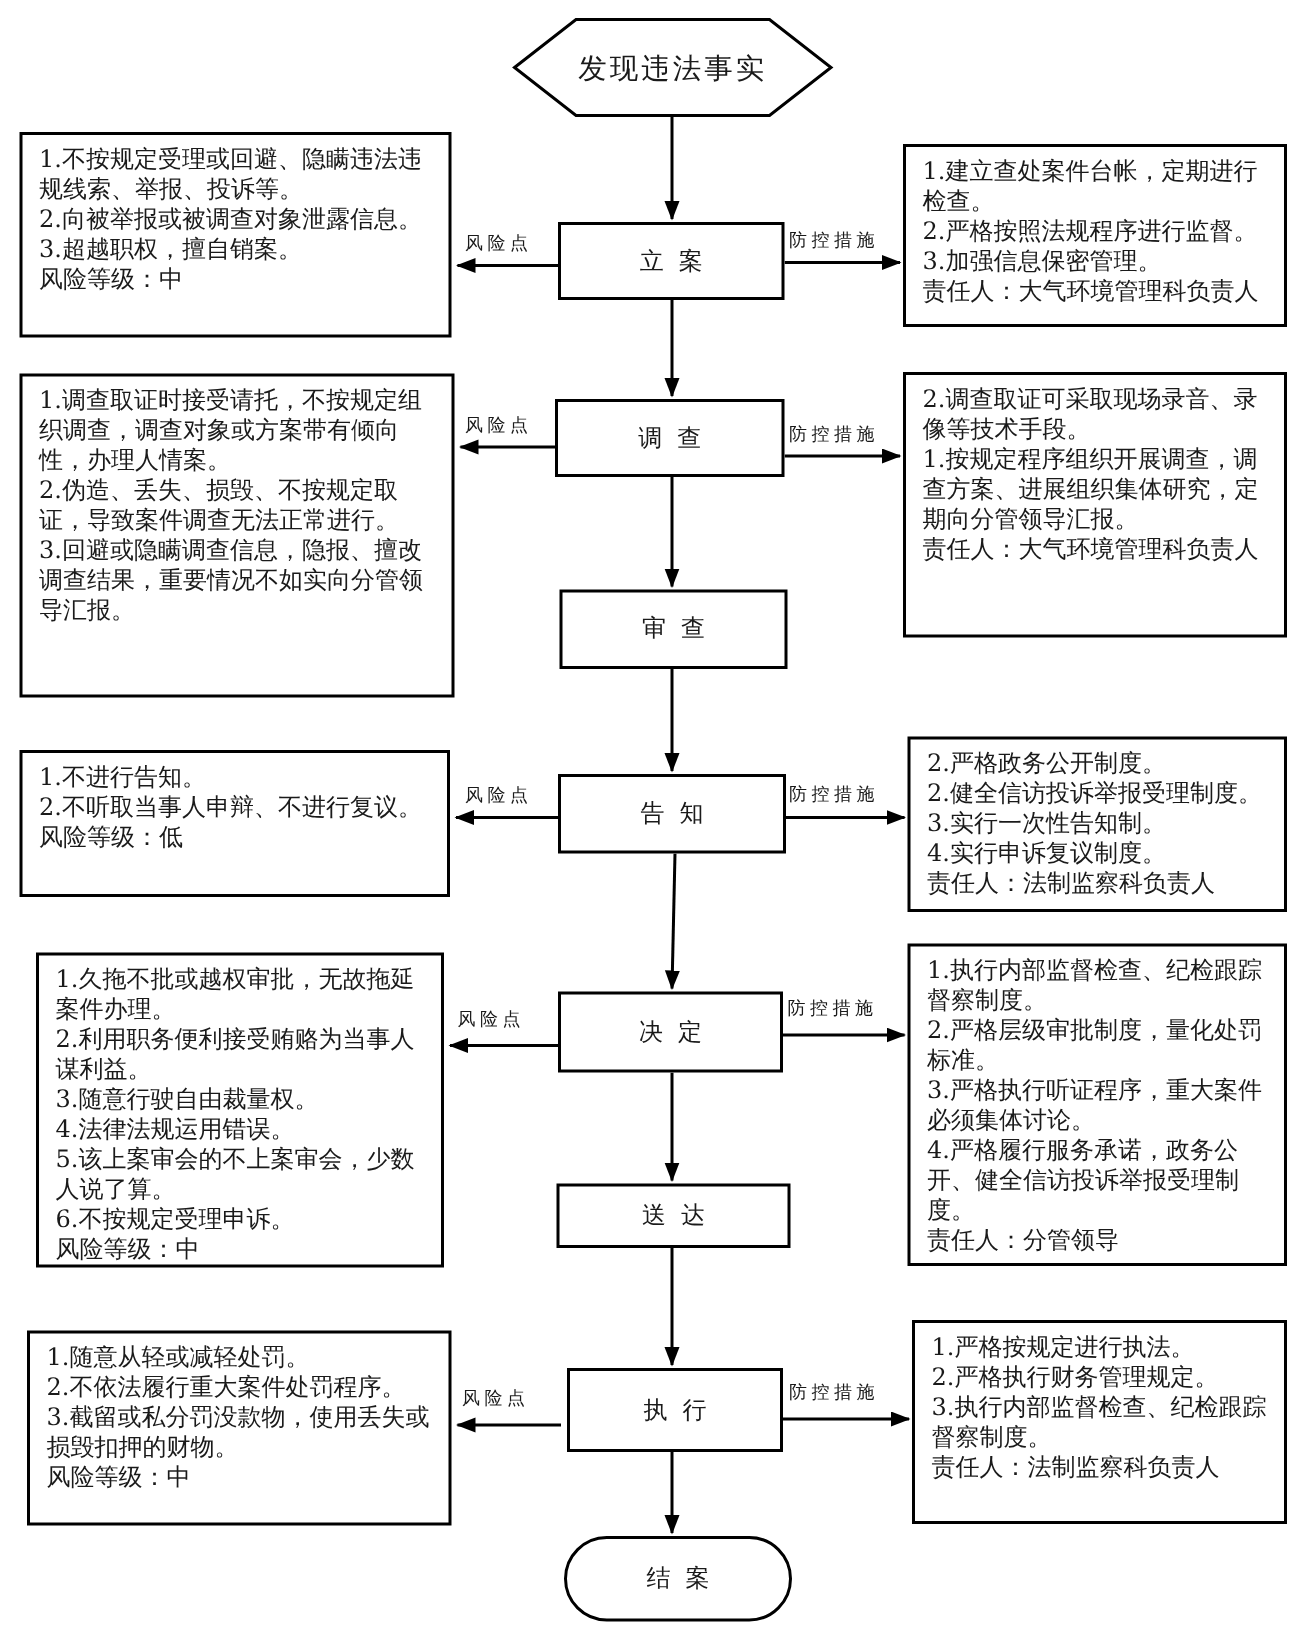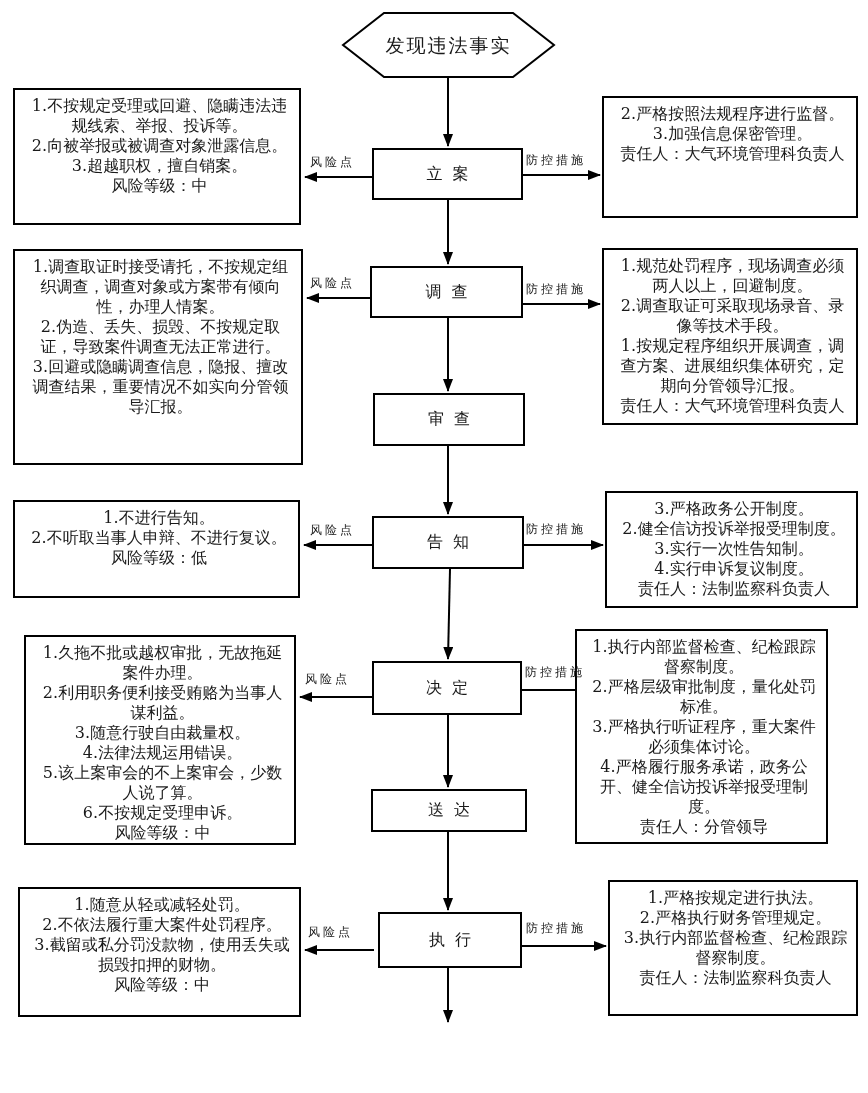--- a/index.html
+++ b/index.html
@@ -26,21 +26,21 @@
     align-items:center;
     justify-content:center;
     font-size:16px;
   }
   .node .lbl { letter-spacing:10px; margin-right:-10px; white-space:nowrap; }
   .stadium { border-radius:29px; }
   .textbox {
     font-size:16px;
     line-height:20px;
     padding:6px 6px 16px 11px;
-    text-align:center;
+    text-align:left;
   }
   .textbox .line { margin:0; }
   .start-label {
     position:absolute;
     left:343px; top:33px; width:211px;
     text-align:center;
     font-size:19px;
     letter-spacing:2px;
   }
   .edge-label {
@@ -103,20 +103,23 @@
   <div class="box node" style="left:372px;top:661px;width:150px;height:54px">
     <span class="lbl">决定</span>
   </div>
   <div class="box node" style="left:371px;top:789px;width:156px;height:43px">
     <span class="lbl">送达</span>
   </div>
   <div class="box node" style="left:378px;top:912px;width:144px;height:56px">
     <span class="lbl">执行</span>
   </div>
 
+  <div class="box node stadium" style="left:376px;top:1024px;width:152px;height:57px">
+    <span class="lbl">结案</span>
+  </div>
 
   <div class="box textbox" style="left:13px;top:88px;width:288px;height:137px">
       <div class="line">1.不按规定受理或回避、隐瞒违法违规线索、举报、投诉等。</div>
       <div class="line">2.向被举报或被调查对象泄露信息。</div>
       <div class="line">3.超越职权，擅自销案。</div>
       <div class="line">风险等级：中</div>
     </div>
   <div class="box textbox" style="left:13px;top:249px;width:290px;height:216px">
       <div class="line">1.调查取证时接受请托，不按规定组织调查，调查对象或方案带有倾向性，办理人情案。</div>
       <div class="line">2.伪造、丢失、损毁、不按规定取证，导致案件调查无法正常进行。</div>
@@ -137,38 +140,38 @@
       <div class="line">风险等级：中</div>
     </div>
   <div class="box textbox" style="left:18px;top:887px;width:283px;height:130px">
       <div class="line">1.随意从轻或减轻处罚。</div>
       <div class="line">2.不依法履行重大案件处罚程序。</div>
       <div class="line">3.截留或私分罚没款物，使用丢失或损毁扣押的财物。</div>
       <div class="line">风险等级：中</div>
     </div>
 
   <div class="box textbox" style="left:602px;top:96px;width:256px;height:122px">
+      <div class="line">1.建立查处案件台帐，定期进行检查。</div>
       <div class="line">2.严格按照法规程序进行监督。</div>
       <div class="line">3.加强信息保密管理。</div>
       <div class="line">责任人：大气环境管理科负责人</div>
     </div>
   <div class="box textbox" style="left:602px;top:248px;width:256px;height:177px">
-      <div class="line">1.规范处罚程序，现场调查必须两人以上，回避制度。</div>
       <div class="line">2.调查取证可采取现场录音、录像等技术手段。</div>
       <div class="line">1.按规定程序组织开展调查，调查方案、进展组织集体研究，定期向分管领导汇报。</div>
       <div class="line">责任人：大气环境管理科负责人</div>
     </div>
   <div class="box textbox" style="left:605px;top:491px;width:253px;height:117px">
-      <div class="line">3.严格政务公开制度。</div>
+      <div class="line">2.严格政务公开制度。</div>
       <div class="line">2.健全信访投诉举报受理制度。</div>
       <div class="line">3.实行一次性告知制。</div>
       <div class="line">4.实行申诉复议制度。</div>
       <div class="line">责任人：法制监察科负责人</div>
     </div>
-  <div class="box textbox" style="left:575px;top:629px;width:253px;height:215px">
+  <div class="box textbox" style="left:605px;top:629px;width:253px;height:215px">
       <div class="line">1.执行内部监督检查、纪检跟踪督察制度。</div>
       <div class="line">2.严格层级审批制度，量化处罚标准。</div>
       <div class="line">3.严格执行听证程序，重大案件必须集体讨论。</div>
       <div class="line">4.严格履行服务承诺，政务公开、健全信访投诉举报受理制度。</div>
       <div class="line">责任人：分管领导</div>
     </div>
   <div class="box textbox" style="left:608px;top:880px;width:250px;height:136px">
       <div class="line">1.严格按规定进行执法。</div>
       <div class="line">2.严格执行财务管理规定。</div>
       <div class="line">3.执行内部监督检查、纪检跟踪督察制度。</div>

